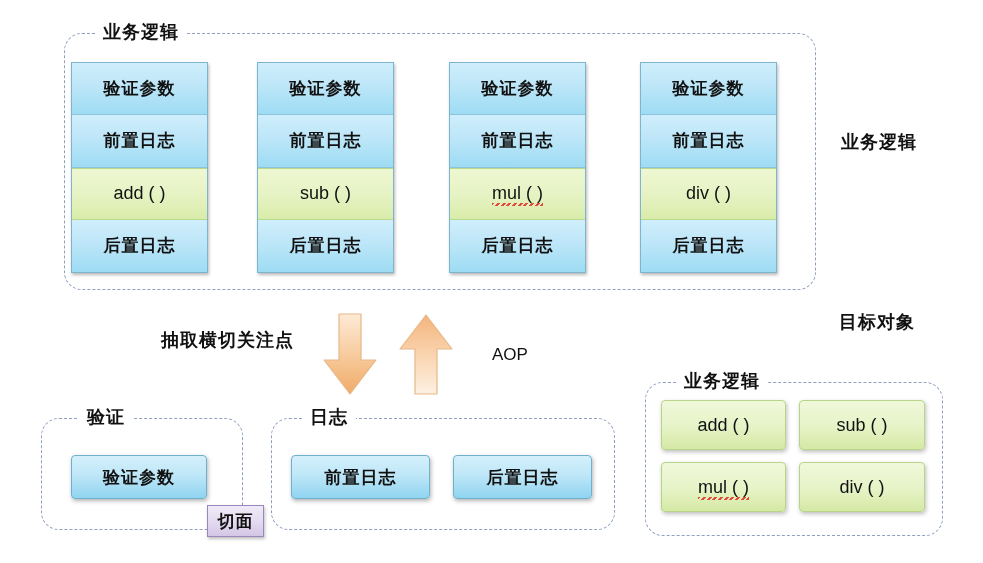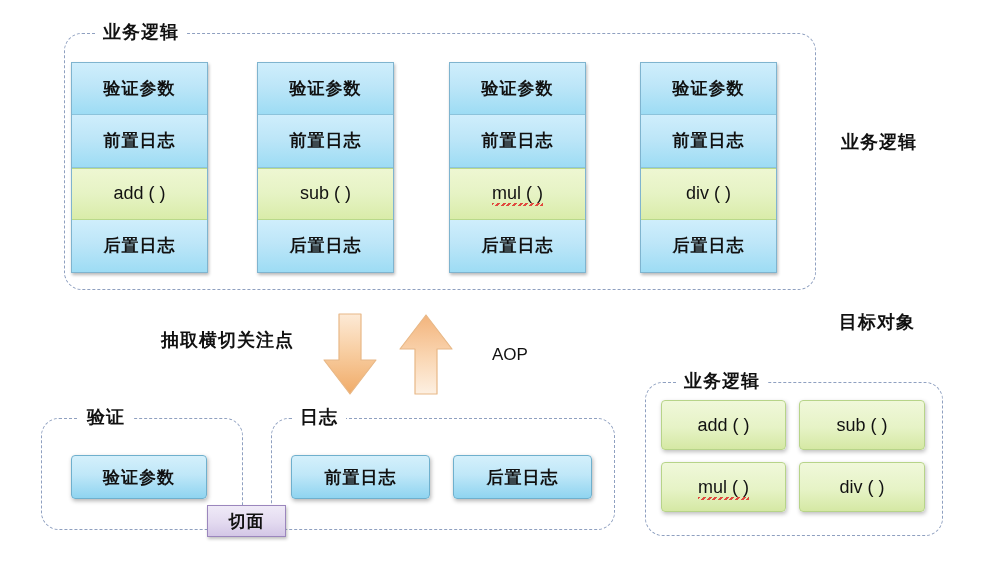--- a/index.html
+++ b/index.html
@@ -184,26 +184,26 @@
   </div>
 
   <div class="caption latin" style="left:472px;top:345px;margin-left:20px;">AOP</div>
 
   <div class="group" style="left:41px;top:418px;width:200px;height:110px;"></div>
   <div class="group-label" style="left:72px;top:408px;margin-left:7px;">验证</div>
 
   <div class="bluebox" style="left:71px;top:455px;width:136px;height:44px;">验证参数</div>
 
   <div class="group" style="left:271px;top:418px;width:342px;height:110px;"></div>
-  <div class="group-label" style="left:292px;top:408px;">日志</div>
+  <div class="group-label" style="left:302px;top:408px;">日志</div>
 
   <div class="bluebox" style="left:291px;top:455px;width:139px;height:44px;">前置日志</div>
   <div class="bluebox" style="left:453px;top:455px;width:139px;height:44px;">后置日志</div>
 
-  <div class="aspectbox" style="left:207px;top:505px;width:79px;height:32px;text-align:right;">切面</div>
+  <div class="aspectbox" style="left:207px;top:505px;width:57px;height:32px;text-align:right;">切面</div>
 
   <div class="caption" style="left:839px;top:310px;">目标对象</div>
 
   <div class="group" style="left:645px;top:382px;width:296px;height:152px;"></div>
   <div class="group-label" style="left:676px;top:372px;">业务逻辑</div>
 
   <div class="greenbox" style="left:661px;top:400px;width:125px;height:50px;">add (  )</div>
   <div class="greenbox" style="left:799px;top:400px;width:126px;height:50px;">sub (  )</div>
   <div class="greenbox" style="left:661px;top:462px;width:125px;height:50px;">
     <span class="squiggle">mul (  )</span>

